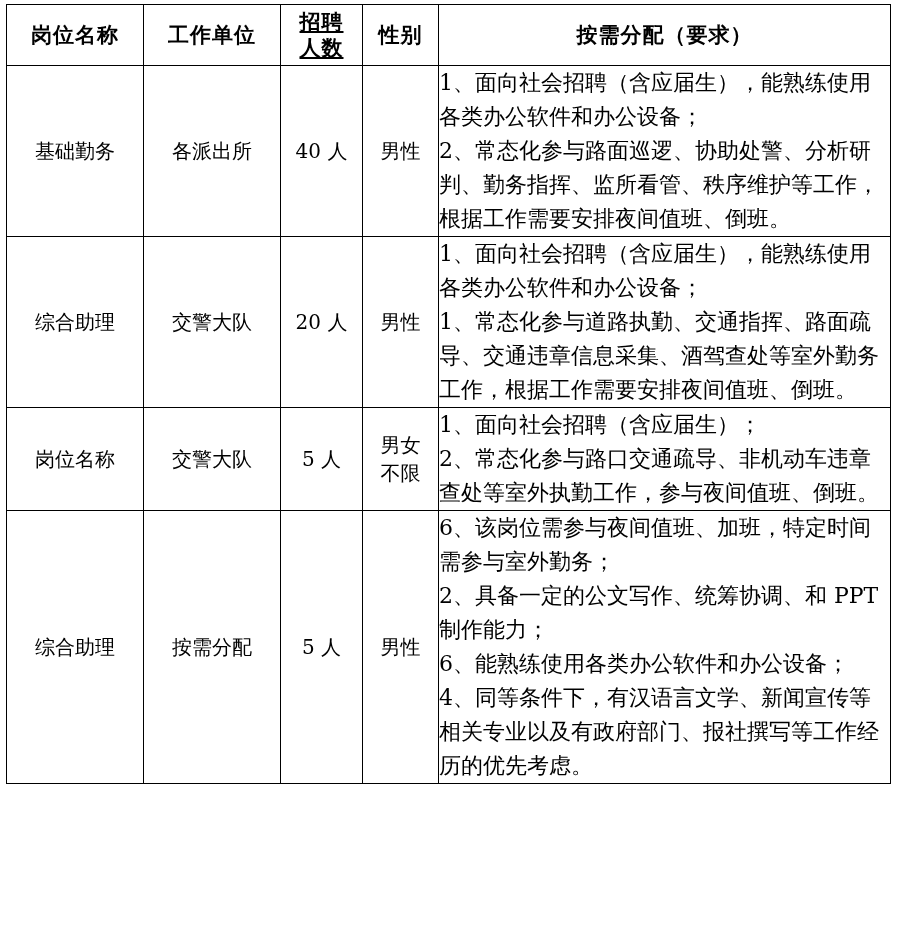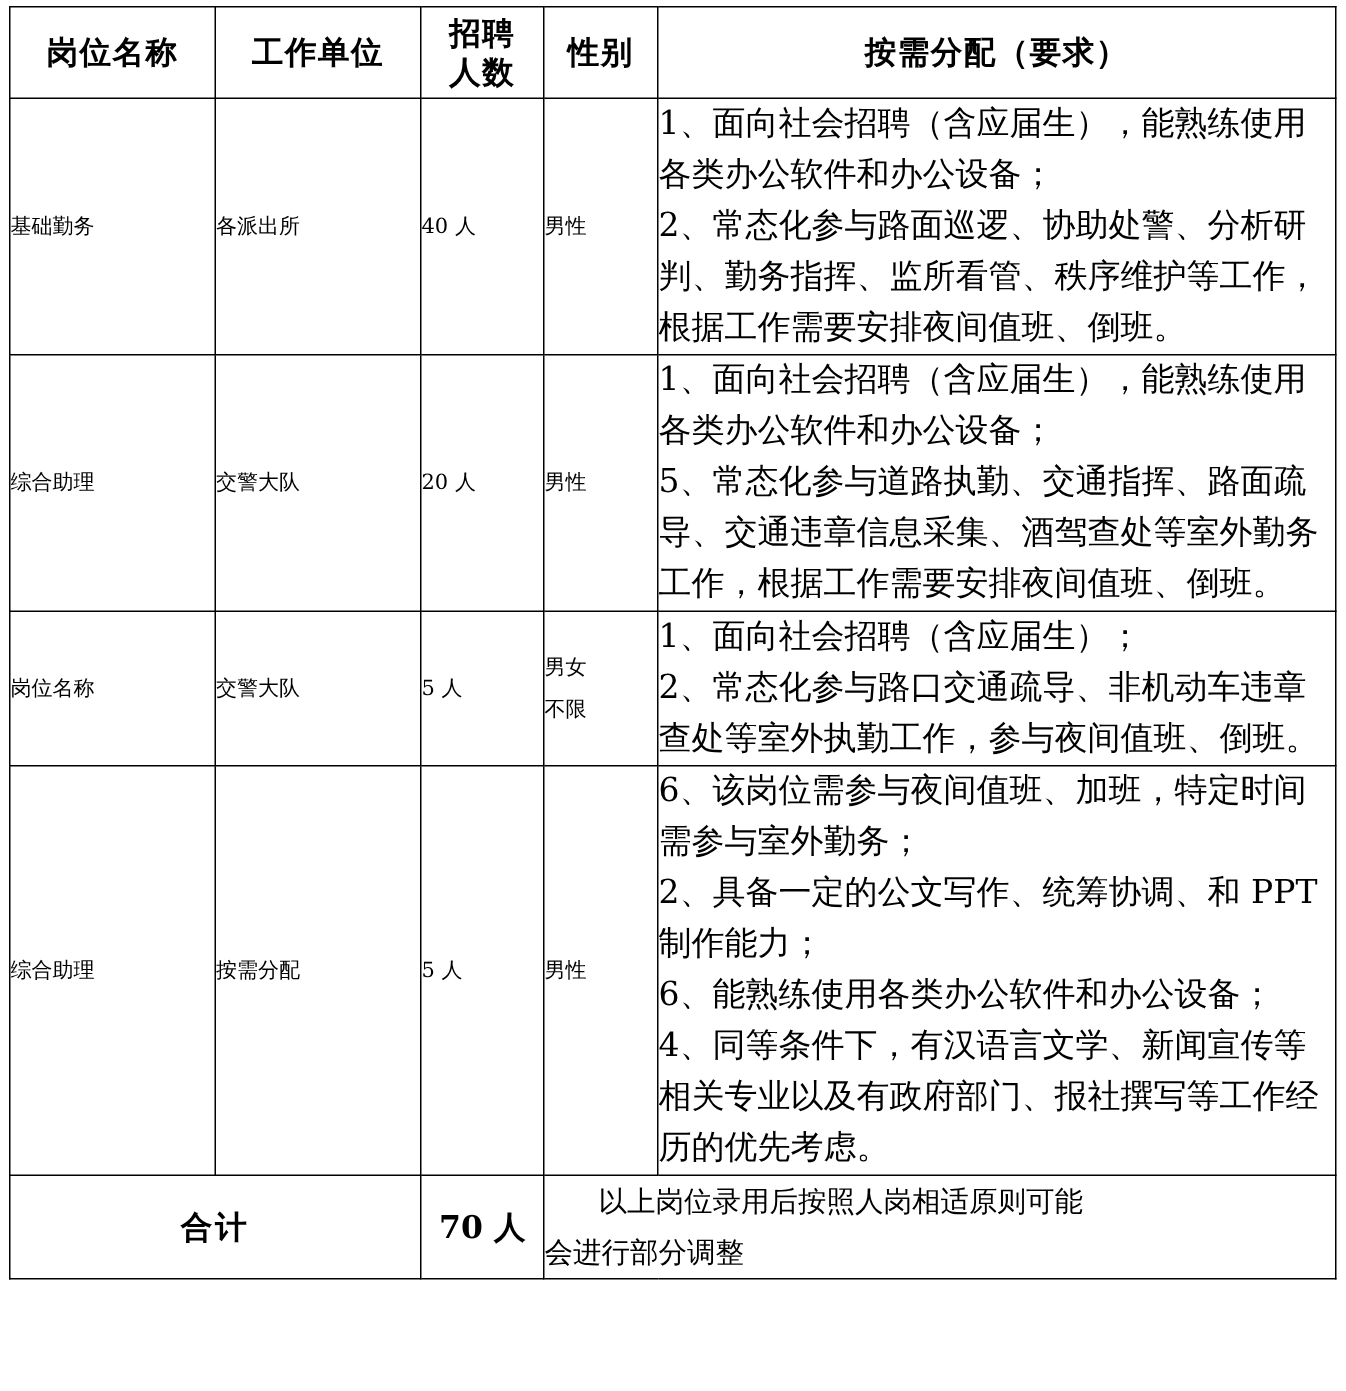--- a/index.html
+++ b/index.html
@@ -40,24 +40,25 @@
     text-align: center;
     font-size: 21px;
     font-weight: bold;
     letter-spacing: 1px;
     line-height: 28px;
     padding: 8px 2px;
   }
   .hdr-cell.two-line {
     line-height: 26px;
     padding: 4px 2px;
+    text-decoration: underline;
   }
   .cell-center {
-    text-align: left;
-    font-size: 14px;
+    text-align: center;
+    font-size: 20px;
     line-height: 28px;
     padding: 6px 2px;
   }
   .cell-center .sub {
     display: block;
   }
   .desc-cell {
     text-align: left;
     font-size: 22px;
     line-height: 34px;
@@ -138,21 +139,21 @@
       <tr>
         <td class="cell-center">综合助理</td>
         <td class="cell-center">交警大队</td>
         <td class="cell-center">20 人</td>
         <td class="cell-center">
           <span class="sub">男性</span>
           <span class="sub"></span>
         </td>
         <td class="desc-cell">
           <p>1、面向社会招聘（含应届生），能熟练使用各类办公软件和办公设备；</p>
-          <p>5、常态化参与道路执勤、交通指挥、路面疏导、交通违章信息采集、酒驾查处等室外勤务工作，根据工作需要安排夜间值班、倒班。</p>
+          <p>1、常态化参与道路执勤、交通指挥、路面疏导、交通违章信息采集、酒驾查处等室外勤务工作，根据工作需要安排夜间值班、倒班。</p>
         </td>
       </tr>
 
       <tr>
         <td class="cell-center">岗位名称</td>
         <td class="cell-center">交警大队</td>
         <td class="cell-center">5 人</td>
         <td class="cell-center">
           <span class="sub">男女</span>
           <span class="sub">不限</span>
@@ -172,24 +173,16 @@
           <span class="sub"></span>
         </td>
         <td class="desc-cell">
           <p>6、该岗位需参与夜间值班、加班，特定时间需参与室外勤务；</p>
           <p>2、具备一定的公文写作、统筹协调、和 PPT 制作能力；</p>
           <p>6、能熟练使用各类办公软件和办公设备；</p>
           <p>4、同等条件下，有汉语言文学、新闻宣传等相关专业以及有政府部门、报社撰写等工作经历的优先考虑。</p>
         </td>
       </tr>
 
-      <tr>
-        <td class="total-label" colspan="2">合计</td>
-        <td class="total-count">70 人</td>
-        <td class="total-note" colspan="2">
-          <p class="first">以上岗位录用后按照人岗相适原则可能</p>
-          <p>会进行部分调整</p>
-        </td>
-      </tr>
 
     </tbody>
   </table>
 </div>
 
 </body></html>

